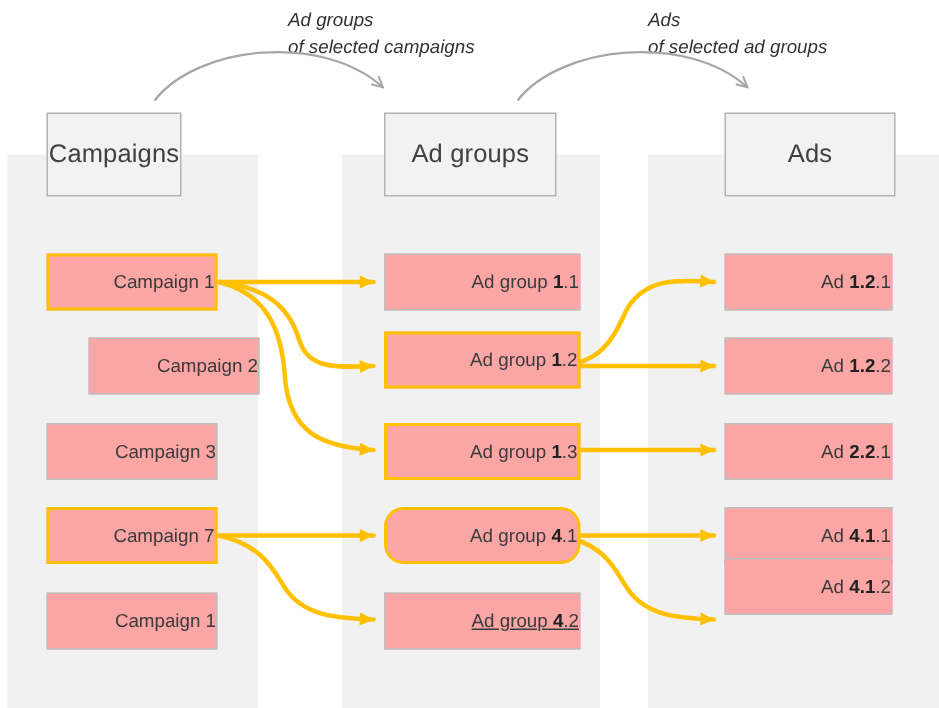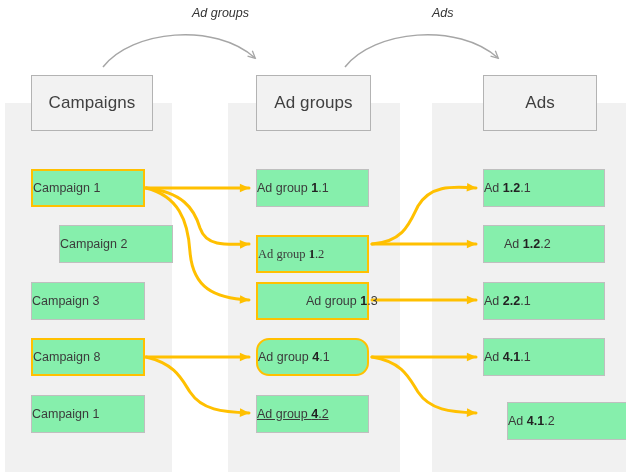--- a/index.html
+++ b/index.html
@@ -35,46 +35,46 @@
     background: #f2f2f2;
     border: 1.5px solid #b3b3b3;
     box-sizing: border-box;
     display: flex;
     align-items: center;
     justify-content: center;
     font-size: 17px;
     color: #404040;
     letter-spacing: .1px;
   }
-  .header-campaigns { left: 31px;  width: 122px; }
+  .header-campaigns { left: 31px;  width: 90px; }
   .header-adgroups  { left: 256px; width: 115px; }
   .header-ads       { left: 483px; width: 114px; }
 
   
   .item-box {
     position: absolute;
     height: 38px;
-    background: #86efac;
+    background: #fca5a5;
     border: 1.7px solid #bfbfbf;
     box-sizing: border-box;
     display: flex;
     align-items: center;
-    justify-content: flex-start;
+    justify-content: flex-end;
     font-size: 12.5px;
     color: #3b3b3b;
     white-space: nowrap;
   }
   .item-box.selected {
     border-color: #ffc000;
     border-width: 2.2px;
     z-index: 4;
   }
   .col-campaigns .item-box { left: 31px;  width: 114px; }
-  .col-adgroups  .item-box { left: 256px; width: 113px; }
-  .col-ads       .item-box { left: 483px; width: 122px; }
+  .col-adgroups  .item-box { left: 256px; width: 131px; }
+  .col-ads       .item-box { left: 483px; width: 112px; }
 
   .item-box b { font-weight: bold; color: #222; }
 
   
   .caption {
     position: absolute;
     font-style: italic;
     font-size: 12.5px;
     color: #333333;
     line-height: 1.45;
@@ -99,23 +99,25 @@
 <body>
 
 <div id="canvas">
 
   <div class="band band-campaigns"></div>
   <div class="band band-adgroups"></div>
   <div class="band band-ads"></div>
 
   <div class="caption caption-adgroups">
     <div>Ad groups</div>
+    <div>of selected campaigns</div>
   </div>
   <div class="caption caption-ads">
     <div>Ads</div>
+    <div>of selected ad groups</div>
   </div>
 
   <svg class="overlay arrows-gray" viewBox="0 0 626 472">
     <defs>
       <marker id="gray-head" markerWidth="9" markerHeight="9" refX="7.4" refY="4.2" orient="auto" markerUnits="userSpaceOnUse">
         <path d="M0.6,0.6 L7.8,4.2 L0.6,7.8" fill="none" stroke="#a6a6a6" stroke-width="1.3"></path>
       </marker>
       <marker id="yellow-head" markerWidth="11" markerHeight="10" refX="9.6" refY="5" orient="auto" markerUnits="userSpaceOnUse">
         <path d="M0.5,0.7 L10,5 L0.5,9.3 Z" fill="#ffc000"></path>
       </marker>
@@ -163,31 +165,31 @@
       <div class="item-box selected" style="top: 169px;">
         <span>Campaign 1</span>
       </div>
       <div class="item-box" style="top: 225.4px; margin-left: 28px;">
         <span>Campaign 2</span>
       </div>
       <div class="item-box" style="top: 281.8px;">
         <span>Campaign 3</span>
       </div>
       <div class="item-box selected" style="top: 338.2px;">
-        <span>Campaign 8</span>
+        <span>Campaign 7</span>
       </div>
       <div class="item-box" style="top: 394.6px;">
         <span>Campaign 1</span>
       </div>
     </div>
   <div class="col-adgroups">
       <div class="item-box" style="top: 169px;">
         <span>Ad group <b>1</b>.1</span>
       </div>
-      <div class="item-box selected" style="top: 235px; font-family: Liberation Serif, serif;">
+      <div class="item-box selected" style="top: 221px;">
         <span>Ad group <b>1</b>.2</span>
       </div>
       <div class="item-box selected" style="top: 281.8px; padding-left: 48px;">
         <span>Ad group <b>1</b>.3</span>
       </div>
       <div class="item-box selected" style="top: 338.2px; border-radius: 13px;">
         <span>Ad group <b>4</b>.1</span>
       </div>
       <div class="item-box" style="top: 394.6px; text-decoration: underline;">
         <span>Ad group <b>4</b>.2</span>
@@ -199,18 +201,18 @@
       </div>
       <div class="item-box" style="top: 225.4px; padding-left: 20px;">
         <span>Ad <b>1.2</b>.2</span>
       </div>
       <div class="item-box" style="top: 281.8px;">
         <span>Ad <b>2.2</b>.1</span>
       </div>
       <div class="item-box" style="top: 338.2px;">
         <span>Ad <b>4.1</b>.1</span>
       </div>
-      <div class="item-box" style="top: 402px; margin-left: 24px;">
+      <div class="item-box" style="top: 372px;">
         <span>Ad <b>4.1</b>.2</span>
       </div>
     </div>
 
 </div>
 
 </body></html>

